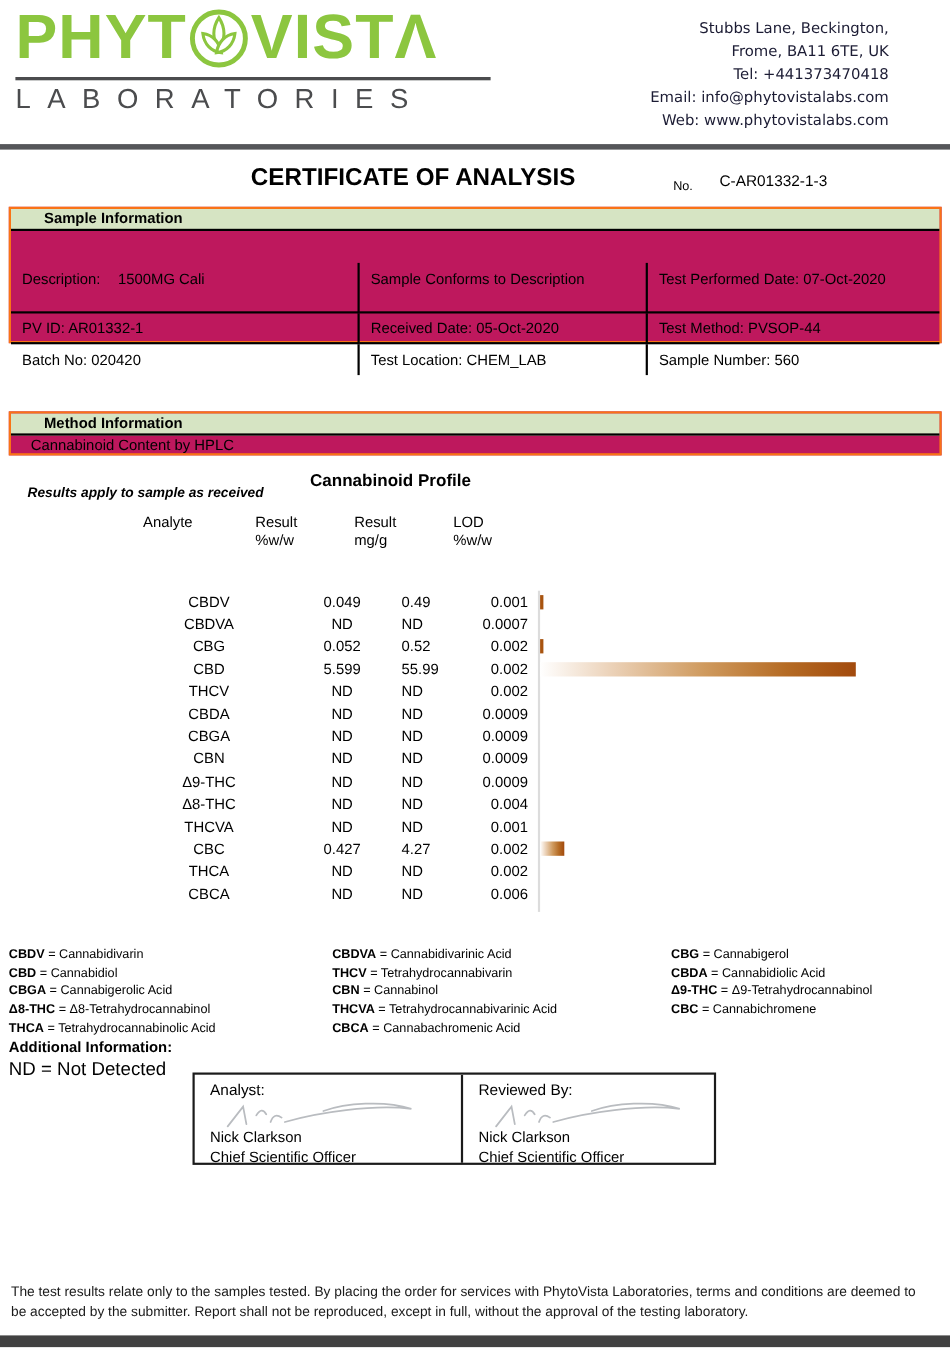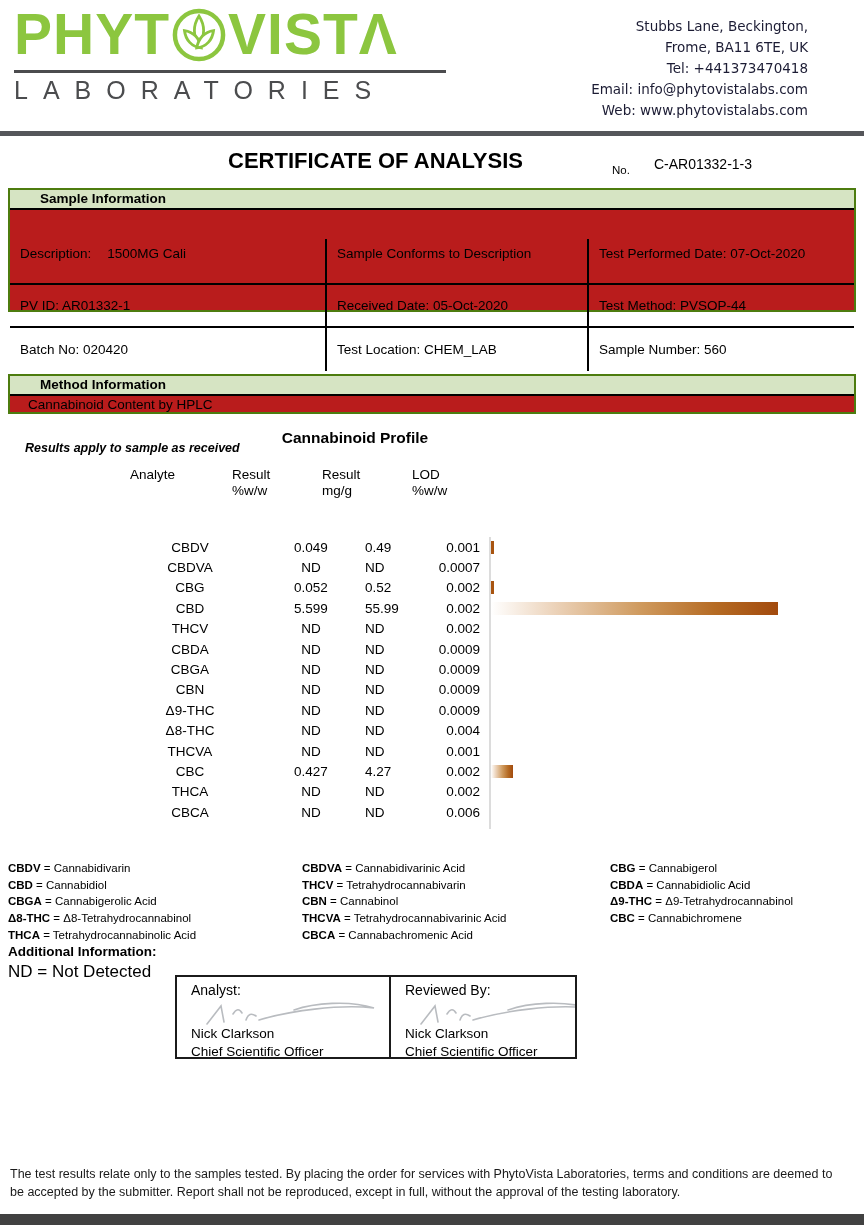--- a/index.html
+++ b/index.html
@@ -14,29 +14,29 @@
   .logo-line2 { margin-top:7px; border-top:3px solid #4b4c4e; padding-top:3px; font-size:25px; letter-spacing:0.60em; color:#4b4c4e; white-space:nowrap; }
   .contact { position:absolute; right:56px; top:16px; text-align:right; font-family:"DejaVu Sans", sans-serif; font-size:13.5px; line-height:1.55; color:#1c1c34; }
   .header-rule { position:absolute; left:0; top:131px; width:864px; height:5px; background:#55565a; }
 
   
   .coa-title { position:absolute; left:228px; top:148px; font-size:22px; font-weight:bold; }
   .no-label  { position:absolute; left:612px; top:164px; font-size:11.5px; }
   .cert-no   { position:absolute; left:654px; top:156px; font-size:14px; }
 
   
-  .info-box { position:absolute; left:8px; width:848px; border:2px solid #4d7c0f; background:#b91c1c; }
+  .info-box { position:absolute; left:8px; width:848px; border:2px solid #f97316; background:#be185d; }
   .sec-bar { background:#d6e4c3; border-bottom:2px solid #000; font-weight:bold; font-size:13.5px; padding:1px 0 2px 30px; }
   #sample-box { top:188px; height:124px; }
   .sample-grid { display:grid; grid-template-columns:317px 262px 1fr; }
   .cell { font-size:13.5px; padding-left:10px; border-right:2px solid #000; border-bottom:2px solid #000; display:flex; align-items:center; }
   .cell.last-col { border-right:none; }
   .cell.last-row { border-bottom:none; }
   .cell.tall { height:46px; align-items:flex-start; padding-top:7px;margin-top:29px; }
-  .cell.short { height:43px; }
+  .cell.short { height:28px; }
   .lblval .lbl { margin-right:16px; }
 
   #customer-box { top:312px; height:62px; }
   .cust-row { position:relative; height:41px; font-size:13.5px; }
   .cust-row .name-lbl { position:absolute; left:22px; top:9px; }
   .cust-row .name-val { position:absolute; left:92px; top:9px; }
   .cust-divider { position:absolute; left:315px; top:4px; width:2px; height:31px; background:#000; }
   .cust-row .addr-lbl { position:absolute; left:329px; top:9px; }
   .cust-row .addr-val { position:absolute; left:389px; top:9px; }
 
@@ -63,21 +63,21 @@
   
   #legend { position:absolute; left:8px; top:860px; width:848px; display:grid; grid-template-columns:294px 308px 1fr; font-size:11.5px; line-height:1.45; }
   .abbr-item b { font-weight:bold; }
 
   
   #addl { position:absolute; left:8px; top:944px; }
   .addl-title { font-weight:bold; font-size:13.5px; }
   .addl-note { font-size:17px; margin-top:3px; }
 
   
-  #sig-box { position:absolute; left:175px; top:975px; width:402px; height:84px; border:2px solid #1b1b1b; display:grid; grid-template-columns:1fr 1fr; overflow:hidden; }
+  #sig-box { position:absolute; left:175px; top:975px; width:476px; height:84px; border:2px solid #1b1b1b; display:grid; grid-template-columns:1fr 1fr; overflow:hidden;gap:12px; }
   .sig-col { position:relative; padding:5px 0 0 14px; }
   .sig-col.right { border-left:2px solid #1b1b1b; }
   .sig-label { font-size:14px; }
   .sig-svg { display:block; margin:0 0 0 8px; }
   .sig-name { font-size:13.5px; margin-top:-2px; }
   .sig-title { font-size:13.5px; margin-top:3px; }
 
   
   #footer { position:absolute; left:10px; top:1166px; width:830px; font-size:12.5px; line-height:1.4; color:#1a1a1a; }
   #bottom-bar { position:absolute; left:0; top:1214px; width:864px; height:11px; background:#414141; }

